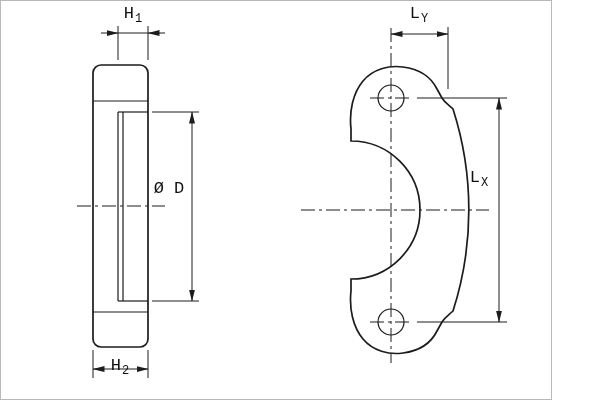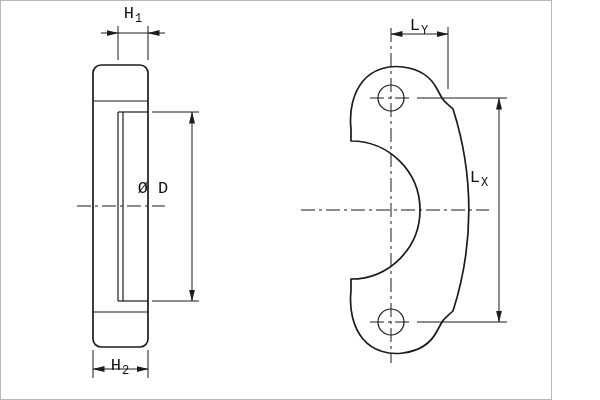--- a/index.html
+++ b/index.html
@@ -118,25 +118,25 @@
   </svg>
 
   <div class="dim-label" style="left:110px; top:4px; width:44px;">
     <span>H</span><span class="sub">1</span>
   </div>
 
   <div class="dim-label" style="left:97px; top:356px; width:44px;">
     <span>H</span><span class="sub">2</span>
   </div>
 
-  <div class="dim-label" style="left:132px; top:179px; width:40px;">
+  <div class="dim-label" style="left:148px; top:179px; width:40px;">
     <span>Ø D</span>
   </div>
 
-  <div class="dim-label" style="left:396px; top:16px; width:44px;">
+  <div class="dim-label" style="left:396px; top:4px; width:44px;">
     <span>L</span><span class="sub">Y</span>
   </div>
 
   <div class="dim-label" style="left:458px; top:168px; width:40px;">
     <span>L</span><span class="sub">X</span>
   </div>
 
 </div>
 
 </body></html>

